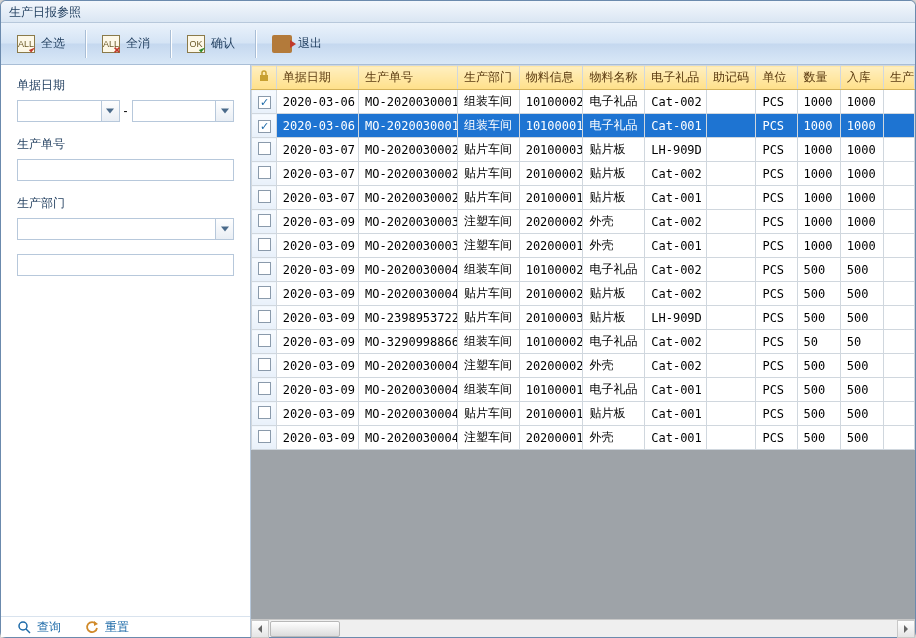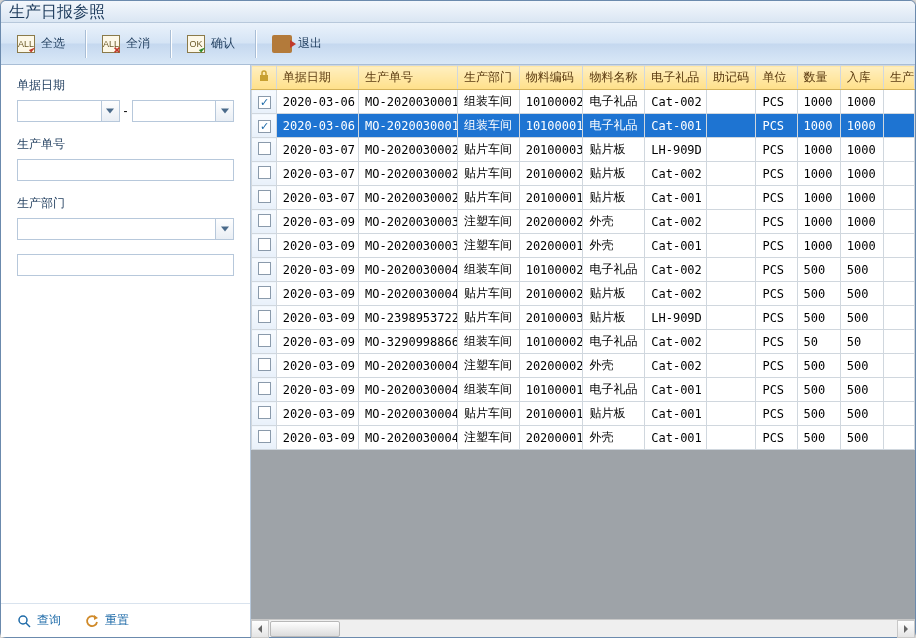--- a/index.html
+++ b/index.html
@@ -21,21 +21,21 @@
   display: flex;
   flex-direction: column;
 }
 .titlebar {
   height: 22px;
   background: linear-gradient(#f3f7fc, #dae6f3);
   border-bottom: 1px solid #b7c8db;
   border-radius: 6px 6px 0 0;
   padding: 2px 8px;
   color: #1d3b5c;
-  font-size: 16px;
+  font-size: 12px;
   line-height: 18px;
 }
 .toolbar {
   height: 42px;
   background: linear-gradient(#eaf2fb, #d5e4f5 48%, #c5d8ef 52%, #d9e8f7);
   border-bottom: 1px solid #a9bed6;
   display: flex;
   align-items: center;
   padding: 0 6px;
 }
@@ -137,21 +137,21 @@
   font-size: 12px;
 }
 .combo {
   width: 100%;
   display: flex;
   border: 1px solid #b7c8db;
   height: 22px;
 }
 .combo input { border:none; flex:1; padding:0 4px; font-size:12px; }
 .sidebar-footer {
-  height: 34px;
+  height: 21px;
   border-top: 1px solid #d9e3ee;
   display: flex;
   align-items: center;
   padding: 0 16px;
   gap: 24px;
 }
 .sb-btn {
   display: flex; align-items: center; gap: 6px;
   color: #1d6aa8; cursor: pointer;
 }
@@ -373,21 +373,21 @@
             <tr>
               <th class="lock-col">
                 <svg width="10" height="12" viewBox="0 0 10 12">
                     <rect x="1" y="5" width="8" height="6" fill="#c8a030"></rect>
                     <path fill="none" stroke="#c8a030" stroke-width="1.5" d="M3 5 V3 A2 2 0 0 1 7 3 V5"></path>
                   </svg>
               </th>
               <th>单据日期</th>
               <th>生产单号</th>
               <th>生产部门</th>
-              <th>物料编码</th>
+              <th>物料信息</th>
               <th>物料名称</th>
               <th>电子礼品</th>
               <th>助记码</th>
               <th>单位</th>
               <th>数量</th>
               <th>入库</th>
               <th>生产</th>
             </tr>
           </thead>
           <tbody id="grid-body">

